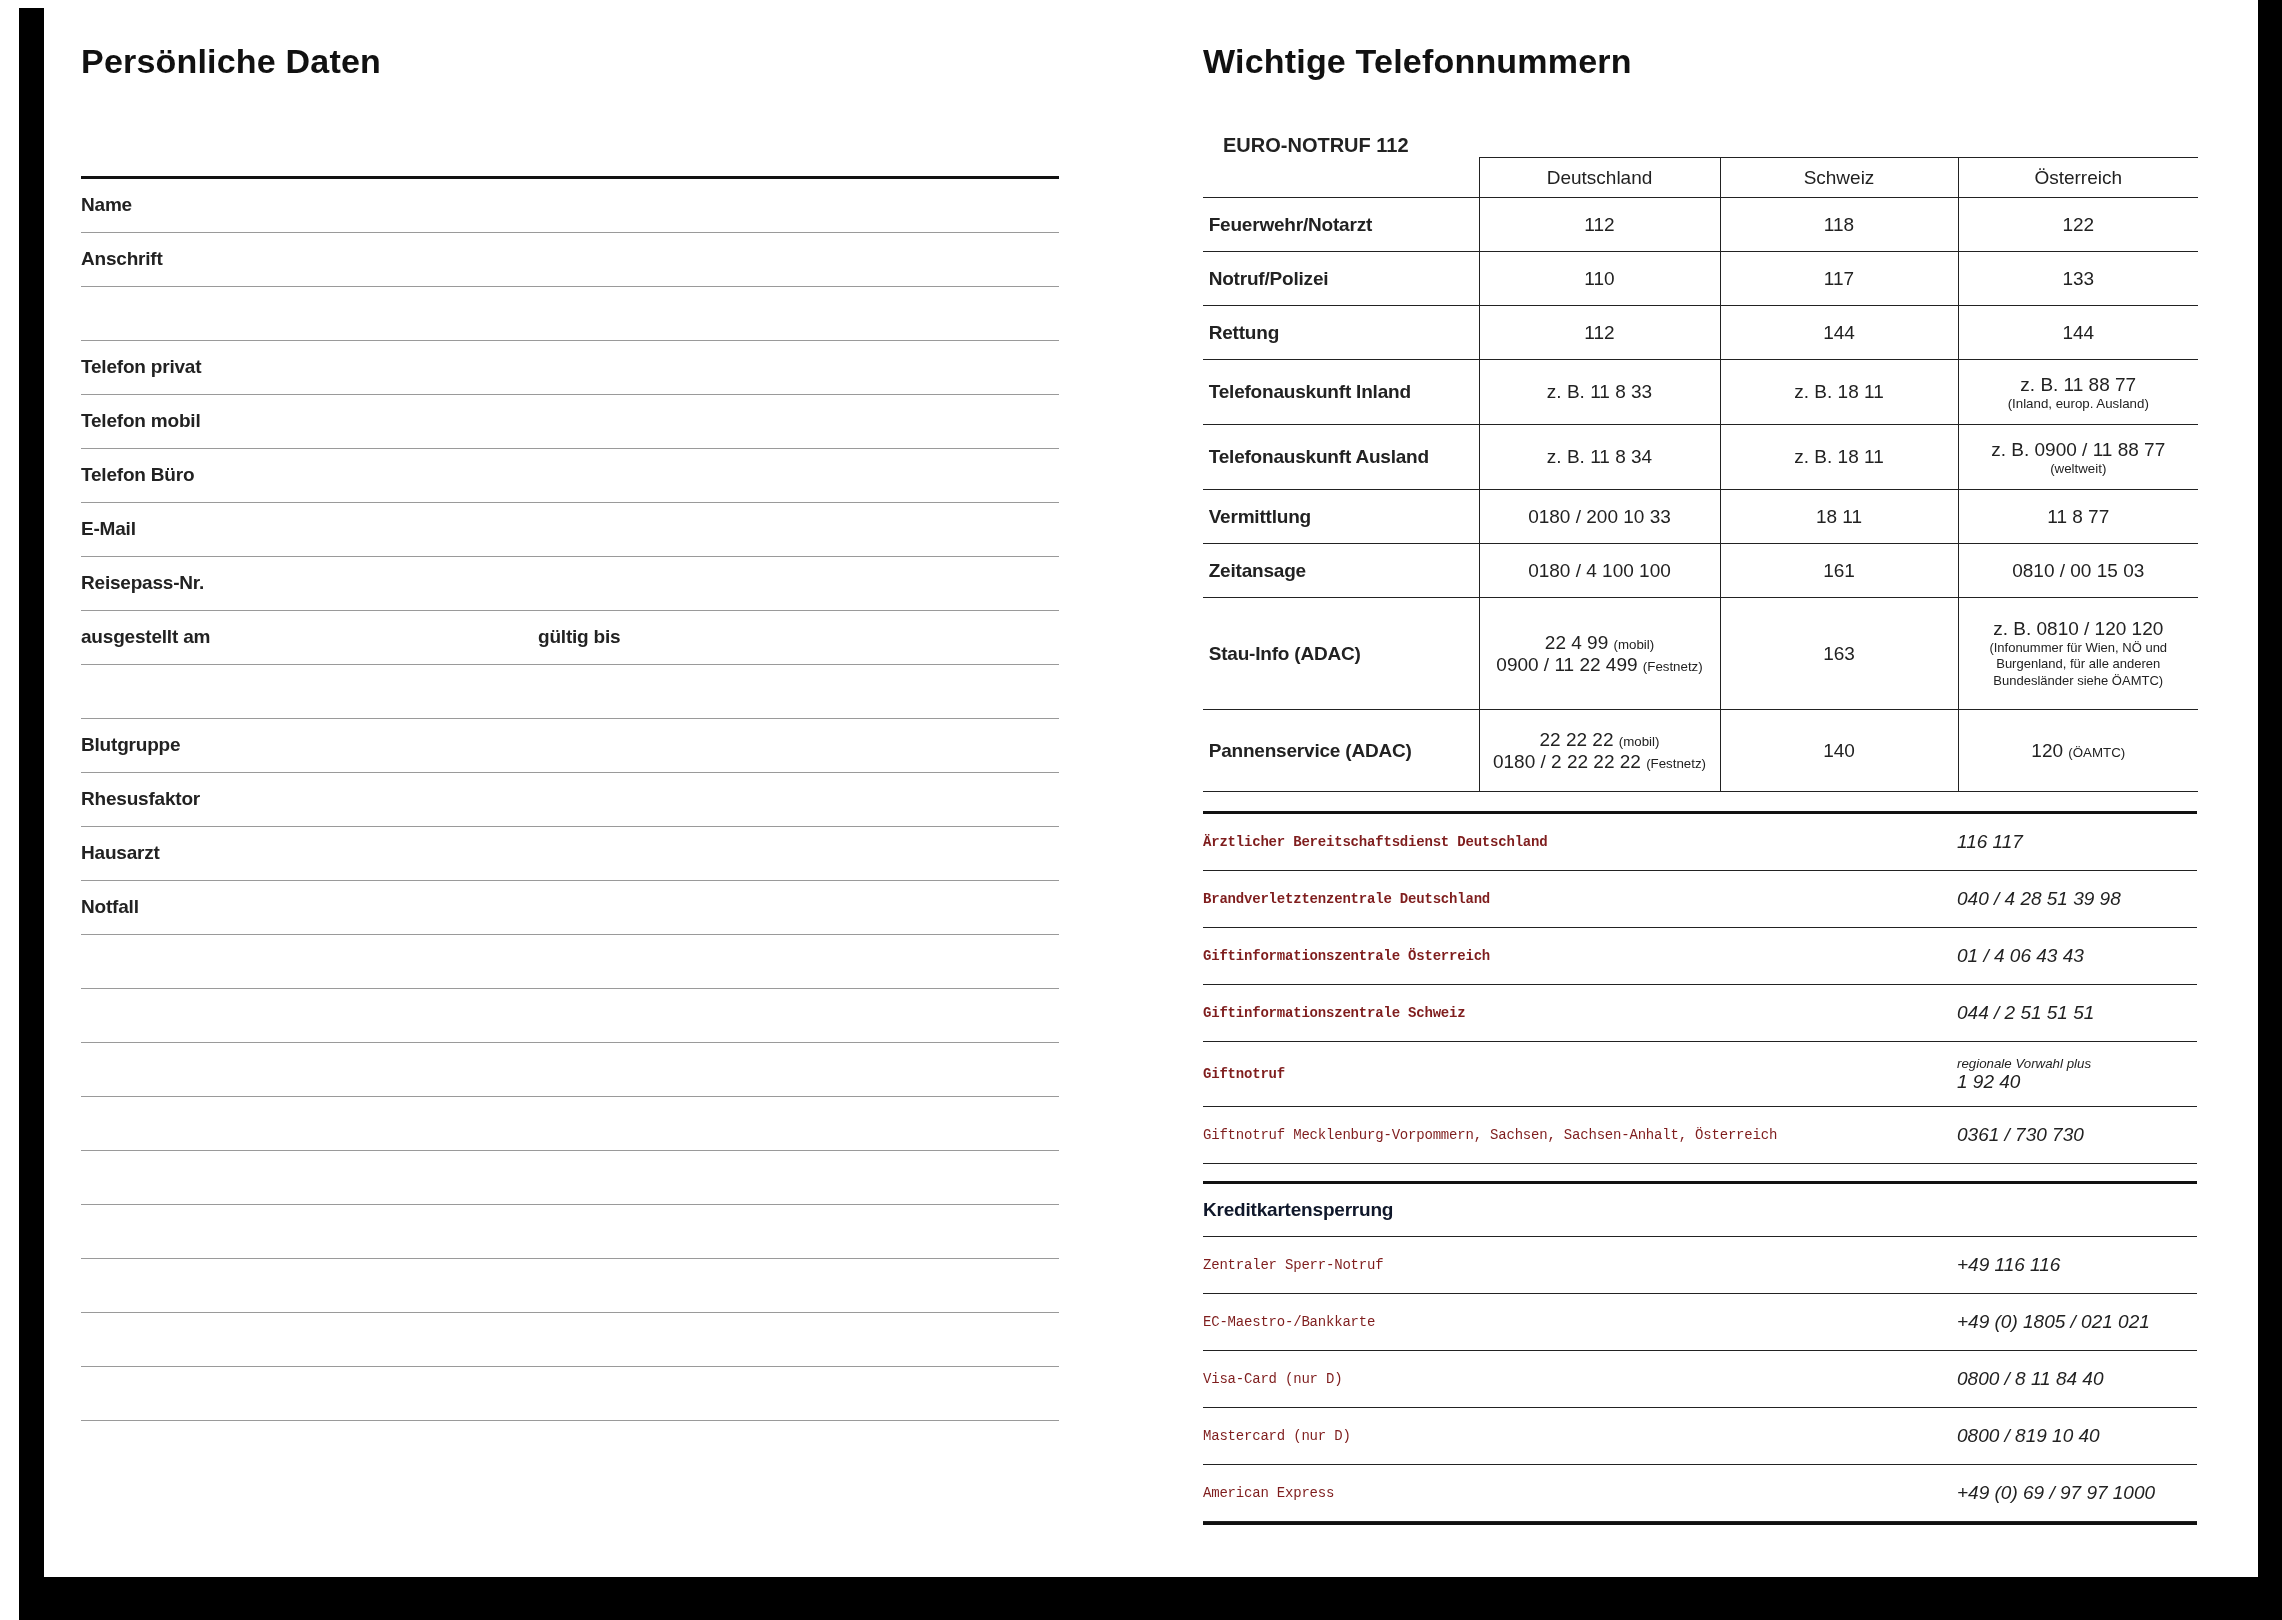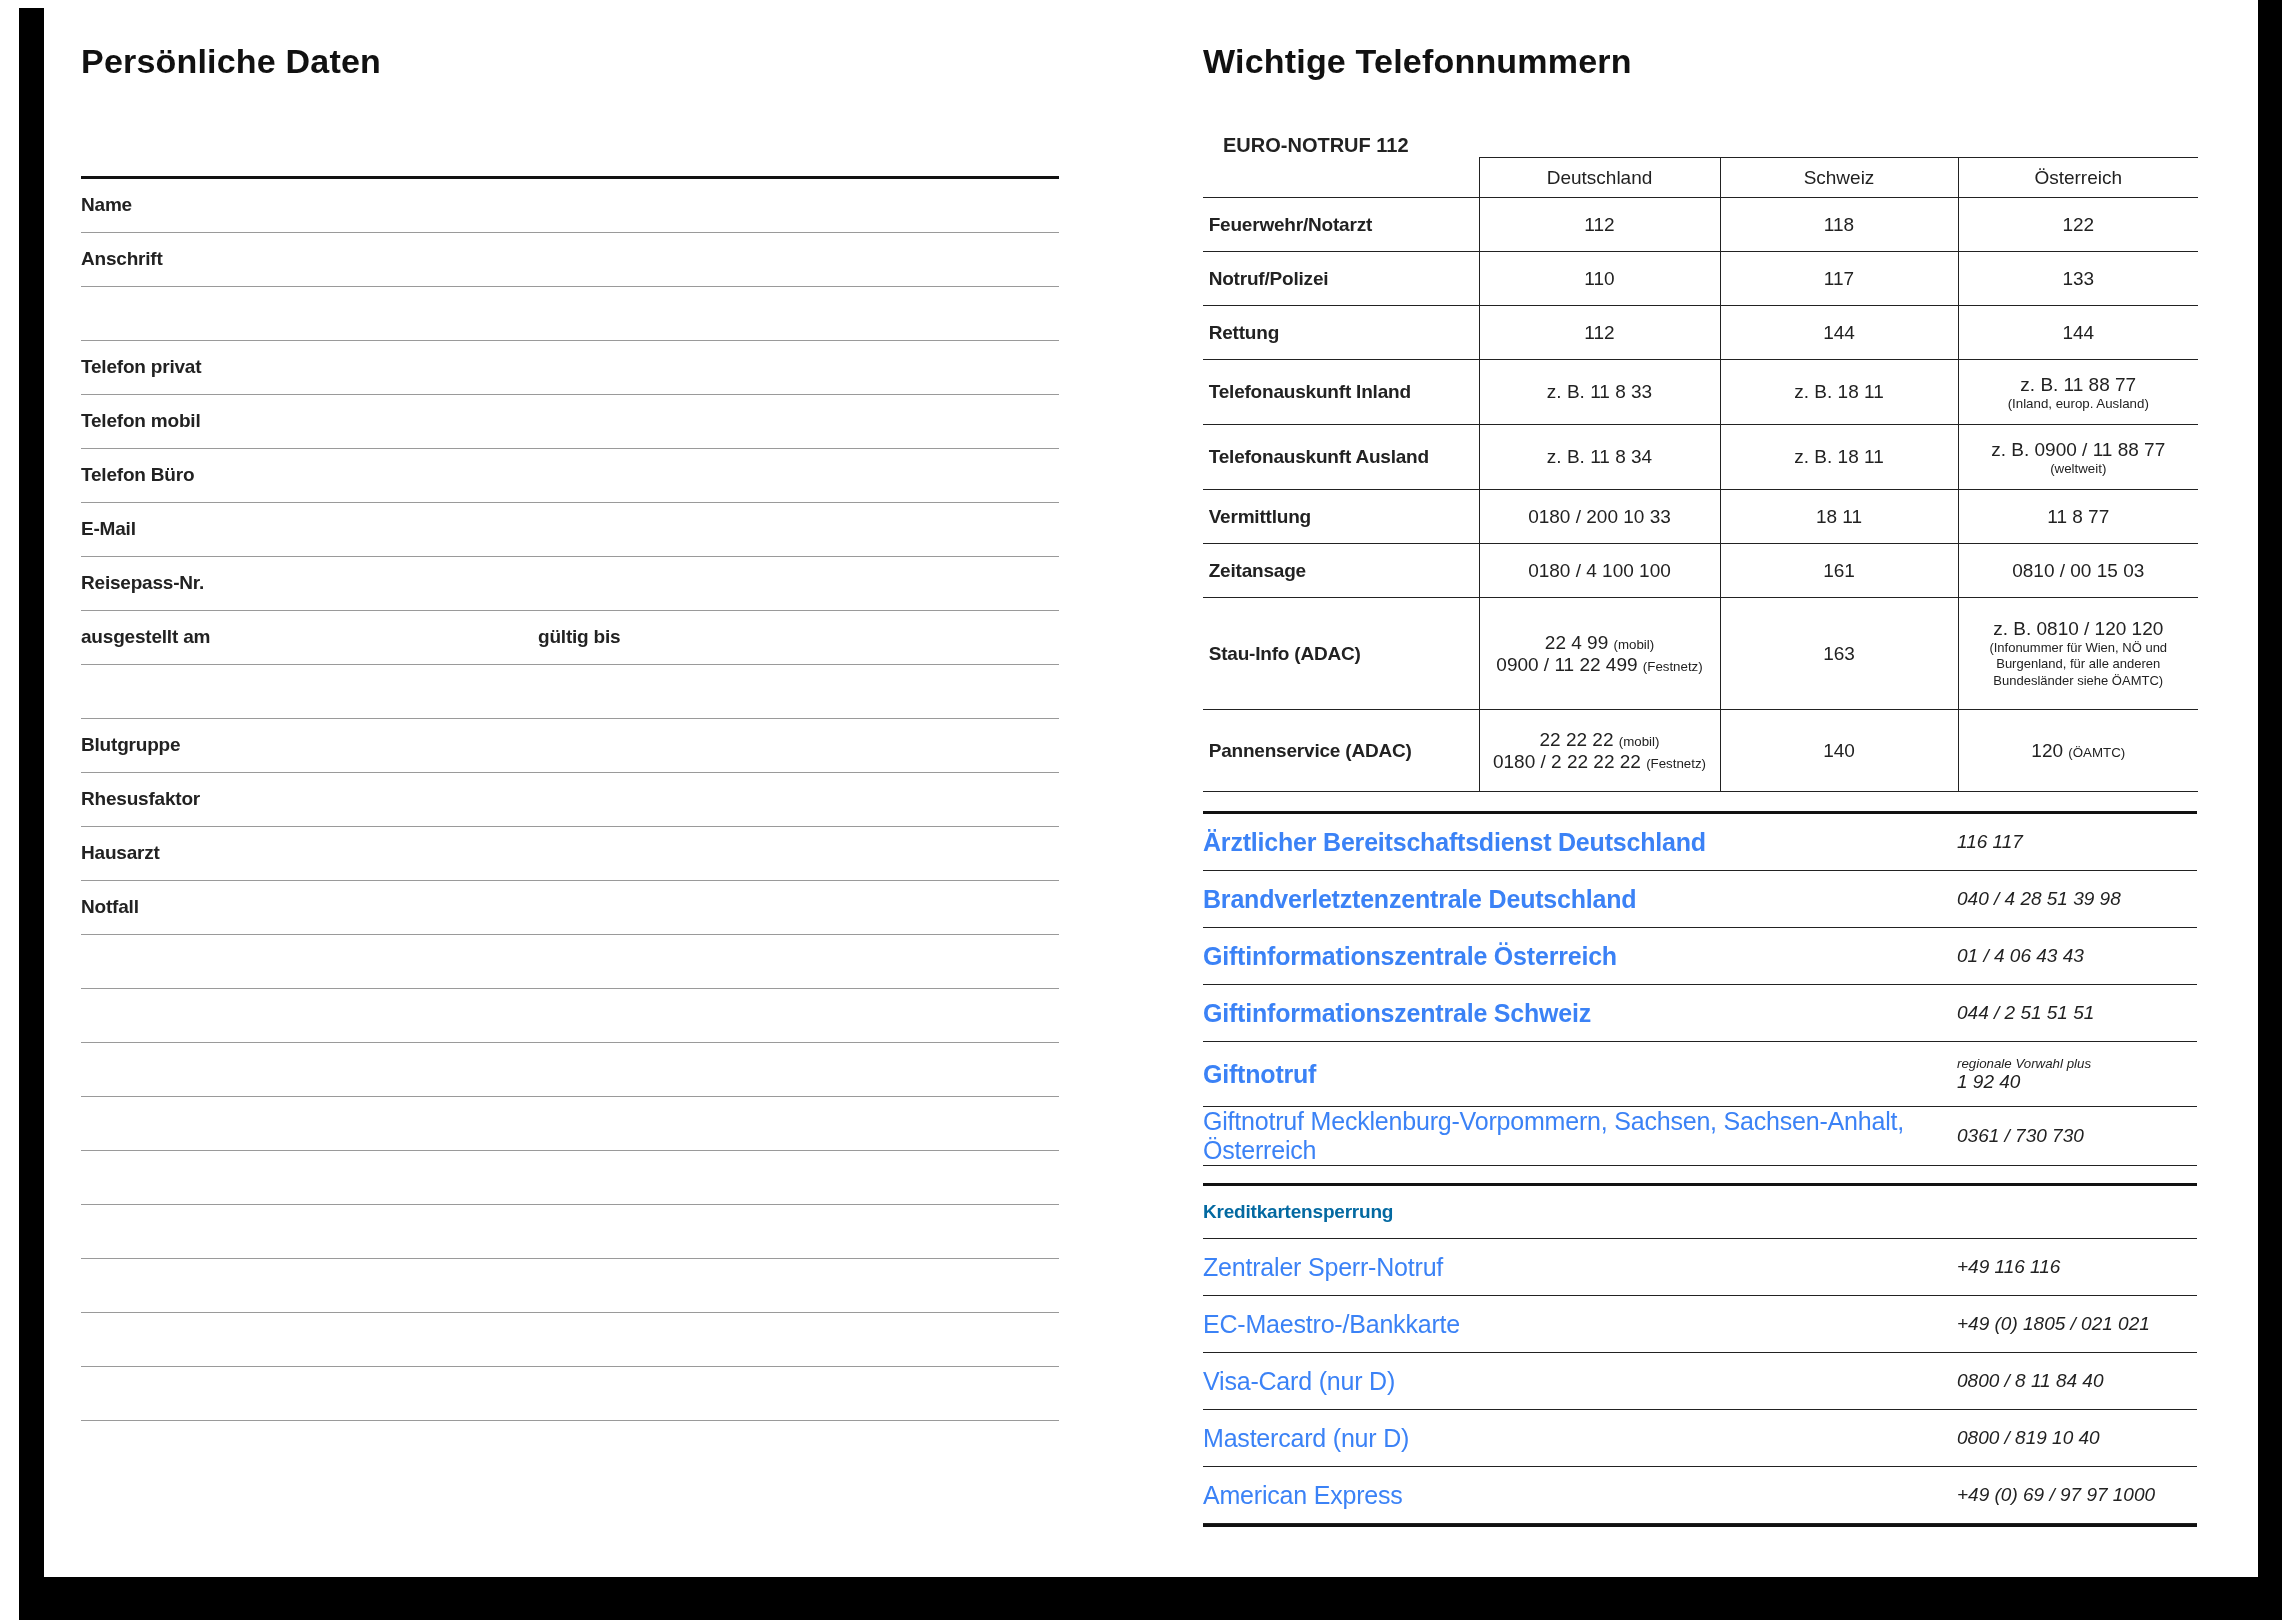--- a/index.html
+++ b/index.html
@@ -81,31 +81,31 @@
 
   
   .section { margin-top:19px; border-top:3.8px solid #111; }
   .list-row {
     display:flex;
     align-items:center;
     min-height:57px;
     border-bottom:1px solid #222;
   }
   .list-row.tall { min-height:65px; }
-  .llabel { flex:1; font-size:25px; font-weight:bold; letter-spacing:-0.2px; color:#3b82f6; padding-right:9.5px; }
+  .llabel { flex:1; font-size:14px; font-weight:bold; letter-spacing:-0.2px; color:#7f1d1d; padding-right:9.5px;font-family:Liberation Mono, monospace; }
   .llabel.regular { font-weight:normal; }
   .lvalue { width:240px; font-size:19px; color:#222;font-style:italic; }
   .credit-section { margin-top:17px; border-bottom:3.8px solid #111; }
   .section-heading-row {
     display:flex;
     align-items:center;
     height:53px;
     border-bottom:1px solid #222;
   }
-  .section-heading { font-size:19px; font-weight:bold; letter-spacing:-0.2px; color:#0369a1; }
+  .section-heading { font-size:19px; font-weight:bold; letter-spacing:-0.2px; color:#0f172a; }
 </style>
 </head>
 <body>
 
 <div class="edge" id="edge-left"></div>
 <div class="edge" id="edge-right"></div>
 <div class="edge" id="edge-bottom"></div>
 
 <div class="page left-page">
   <h1 class="page-title">Persönliche Daten</h1>

